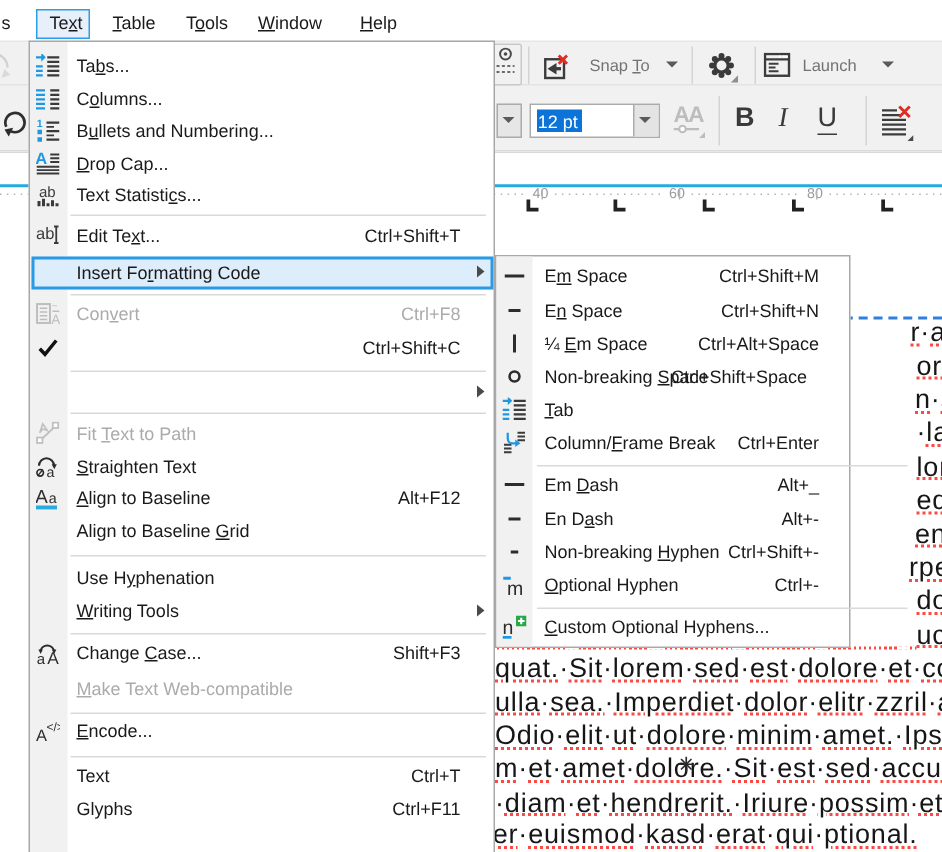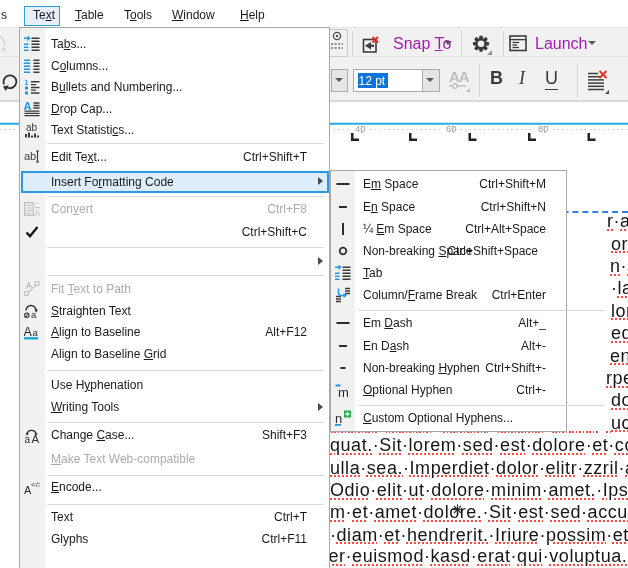--- a/index.html
+++ b/index.html
@@ -18,21 +18,21 @@
   .sc{position:absolute;height:20px;line-height:20px;font-size:12px;color:#1a1a1a;text-align:right;}
   .sc.dis{color:#ababab;}
   .sep{position:absolute;height:1px;background:#d9d9d9;}
   .hl{position:absolute;background:#ddedfb;border:2px solid #299ae4;box-sizing:border-box;}
   .arrow{position:absolute;width:0;height:0;border-left:5px solid #4a4a4a;
          border-top:4.5px solid transparent;border-bottom:4.5px solid transparent;}
   .ico{position:absolute;}
   
   .mb{position:absolute;font-size:12px;color:#1a1a1a;height:20px;line-height:20px;}
   .tbsep{position:absolute;width:1px;background:#d4d4d4;}
-  .tbtxt{position:absolute;font-size:16px;color:#a21caf;height:20px;line-height:20px;}
+  .tbtxt{position:absolute;font-size:11px;color:#737373;height:20px;line-height:20px;}
   .darr{position:absolute;width:0;height:0;border-top:4px solid #5a5a5a;
         border-left:4px solid transparent;border-right:4px solid transparent;}
 </style>
 </head>
 <body>
 
 <div id="doclayer" class="abs" style="left:0;top:0;width:628px;height:568px;overflow:hidden;z-index:1;">
 
   <div class="abs" style="left:176px;top:211px;width:452px;height:0;border-top:2px dashed #2f7fdd;"></div>
 
@@ -46,21 +46,21 @@
   <div class="doc" style="left:606px;top:368px;"><i>rpe</i>·</div>
   <div class="doc" style="left:611px;top:390.4px;"><i>do</i>·</div>
   <div class="doc" style="left:611px;top:412.8px;"><i>uc</i>·</div>
   <div class="abs" style="left:331px;top:431px;width:280px;height:2px;background:repeating-linear-gradient(90deg,#fff 0 0,transparent 0 47px,#fff 47px 55px),repeating-linear-gradient(90deg,#fb4943 0 1.6px,transparent 1.6px 3.4px);"></div>
 
   <div class="doc" style="left:330px;top:435.2px;"><i>quat.</i>·<i>Sit</i>·<i>lorem</i>·<i>sed</i>·<i>est</i>·<i>dolore</i>·<i>et</i>·<i>consetetur</i></div>
   <div class="doc" style="left:330px;top:457.6px;"><i>ulla</i>·<i>sea.</i>·<i>Imperdiet</i>·<i>dolor</i>·<i>elitr</i>·<i>zzril</i>·<i>amet</i></div>
   <div class="doc" style="left:330px;top:480px;"><i>Odio</i>·<i>elit</i>·<i>ut</i>·<i>dolore</i>·<i>minim</i>·<i>amet.</i>·<i>Ipsum</i></div>
   <div class="doc" style="left:330px;top:502.4px;"><i>m</i>·<i>et</i>·<i>amet</i>·<i>dolore.</i>·<i>Sit</i>·<i>est</i>·<i>sed</i>·<i>accusam</i></div>
   <div class="doc" style="left:330px;top:524.8px;">·<i>diam</i>·<i>et</i>·<i>hendrerit.</i>·<i>Iriure</i>·<i>possim</i>·<i>et</i>·</div>
-  <div class="doc" style="left:176px;top:546px;"><i>autem.</i>·<i>Sed</i>·<i>no</i>·<i>liber</i>·<i>euismod</i>·<i>kasd</i>·<i>erat</i>·<i>qui</i>·<i>voluptua.</i></div>
+  <div class="doc" style="left:176px;top:546px;"><i>autem.</i>·<i>Sed</i>·<i>no</i>·<i>liber</i>·<i>euismod</i>·<i>kasd</i>·<i>erat</i>·<i>qui</i>·<i>ptional.</i></div>
 
   <div class="abs" style="left:172px;top:548px;width:0;height:13px;border-left:2px solid #2f7fdd;"></div>
   <div class="abs" style="left:169px;top:548px;width:8px;height:2px;background:#2f7fdd;"></div>
   <div class="abs" style="left:169px;top:559px;width:8px;height:2px;background:#2f7fdd;"></div>
 </div>
 
 <div id="ruler" class="abs" style="left:0;top:100px;width:628px;height:45px;z-index:2;">
  <svg width="628" height="45" viewBox="0 0 628 45">
   <line x1="0" y1="1.5" x2="628" y2="1.5" stroke="#d8d8d8" stroke-width="1"></line>
   <line x1="0" y1="23.8" x2="628" y2="23.8" stroke="#27aae1" stroke-width="2"></line>

